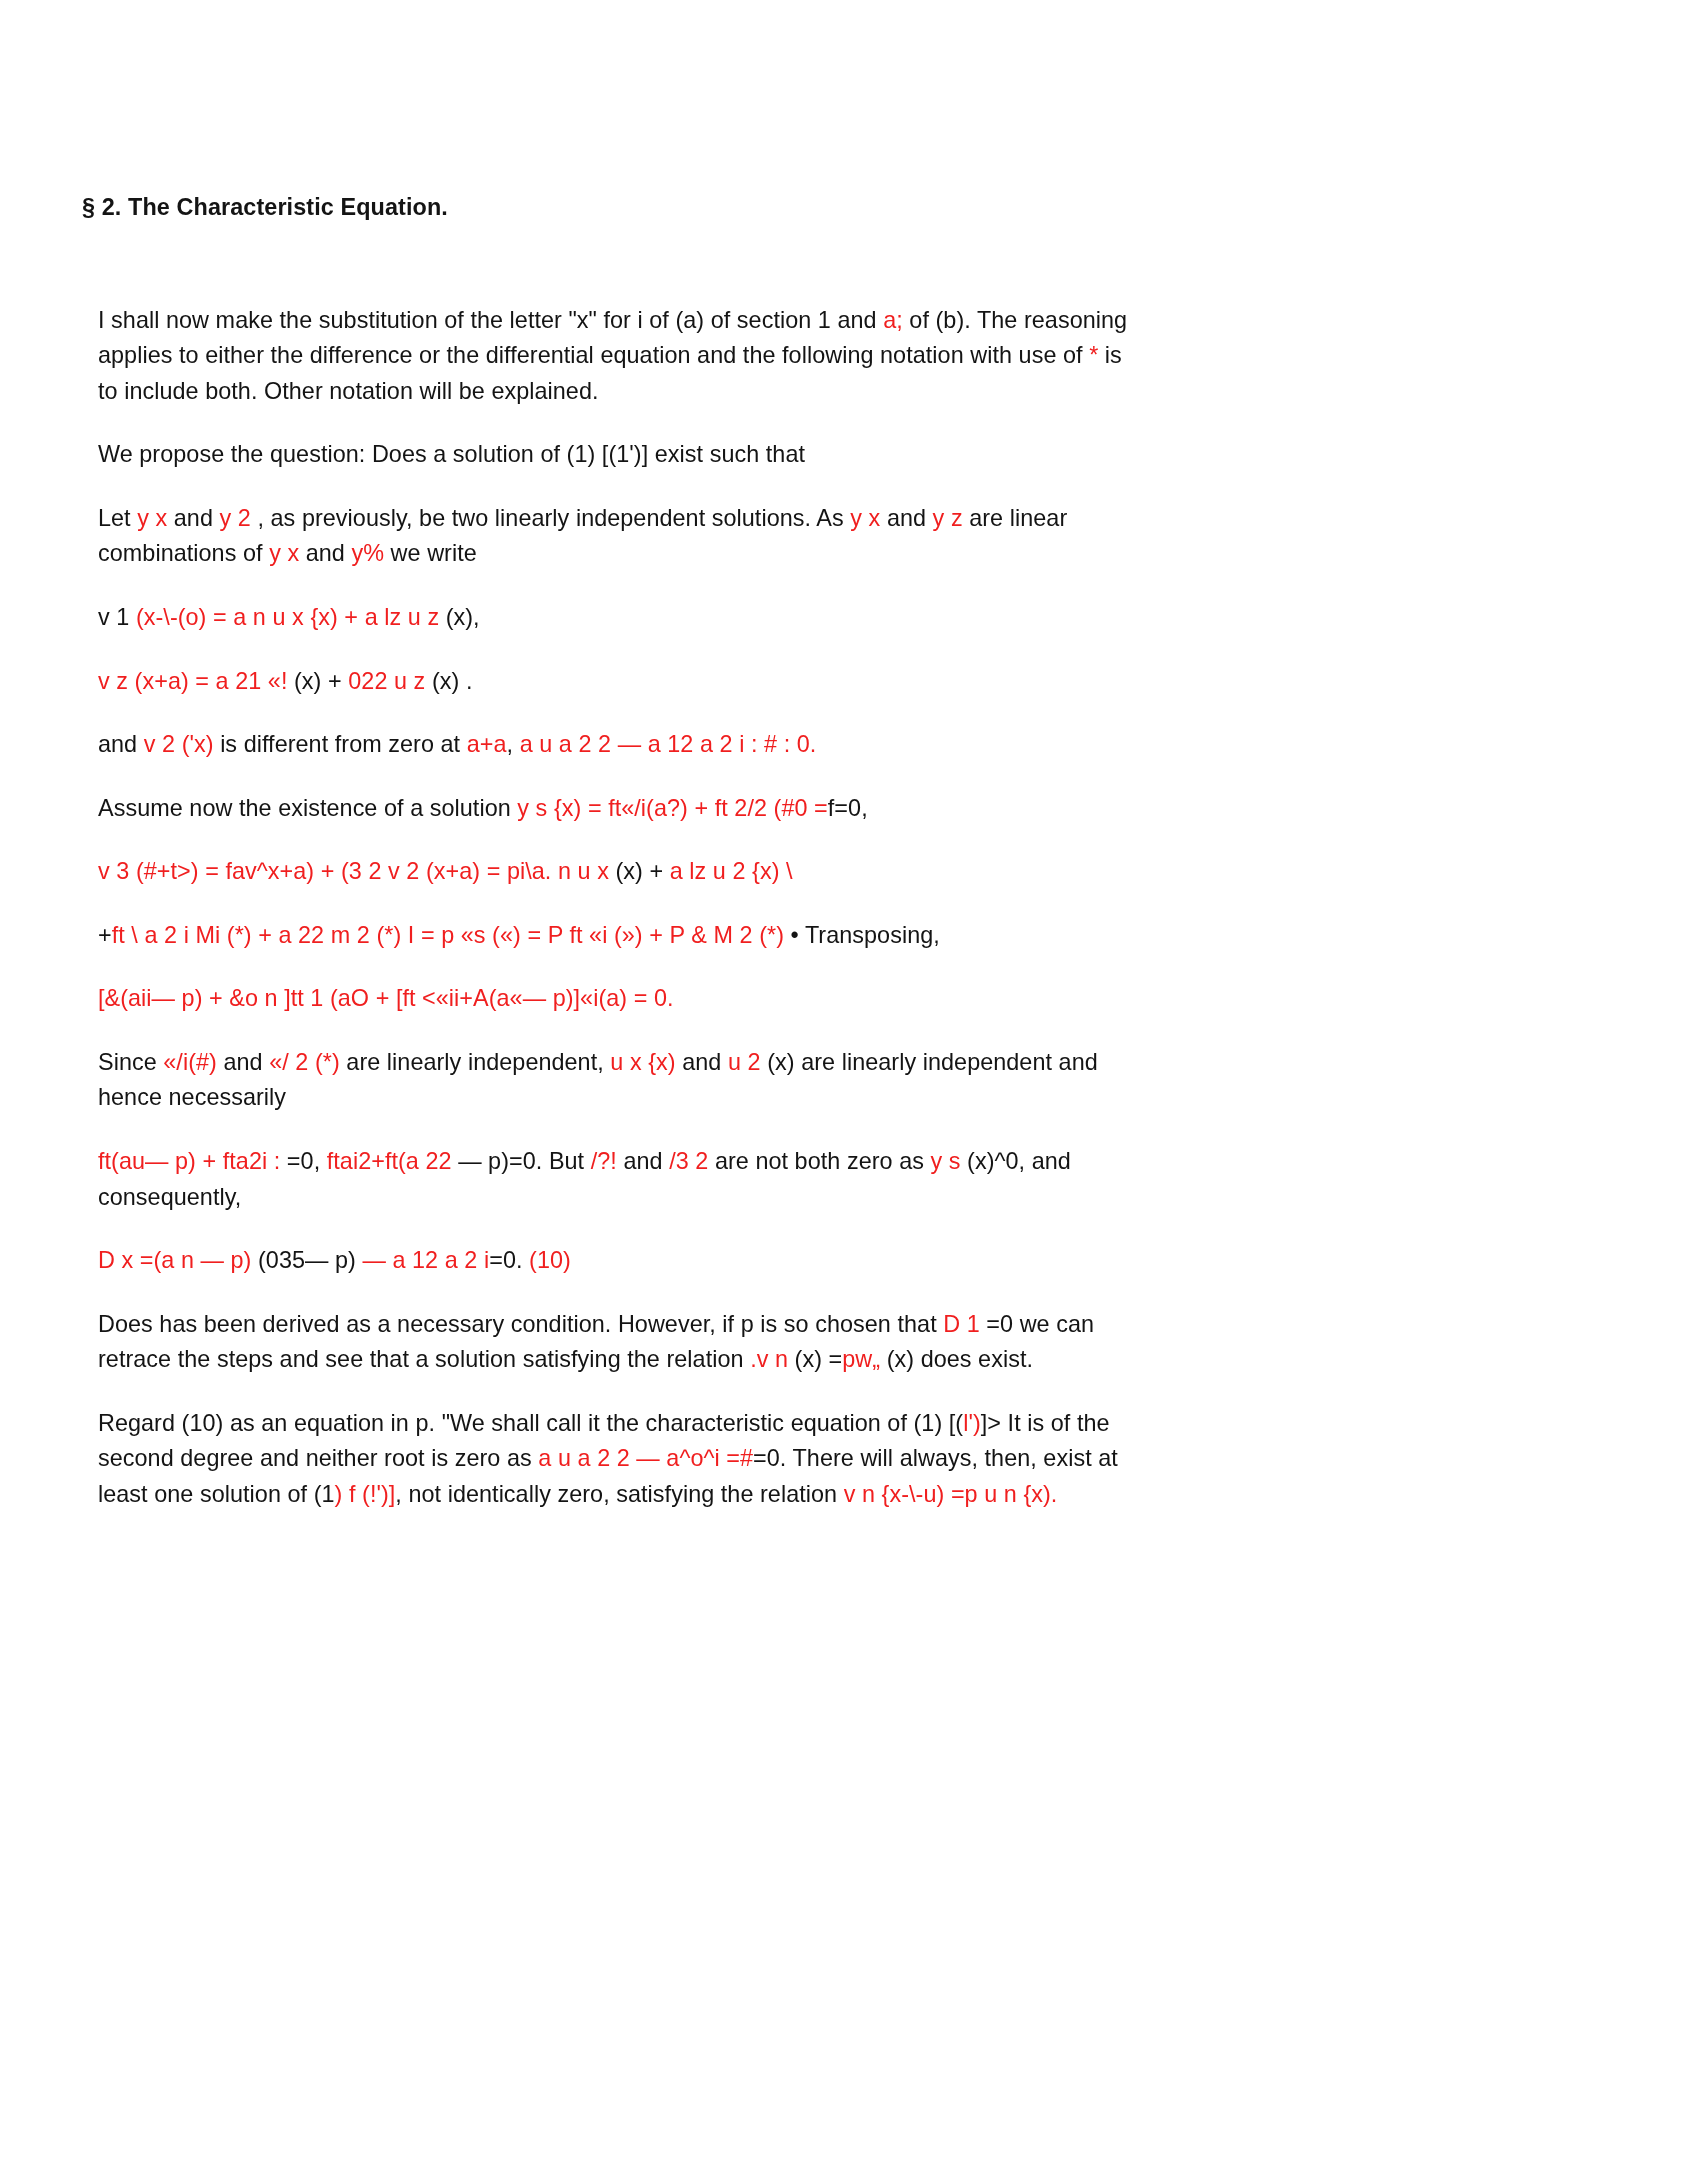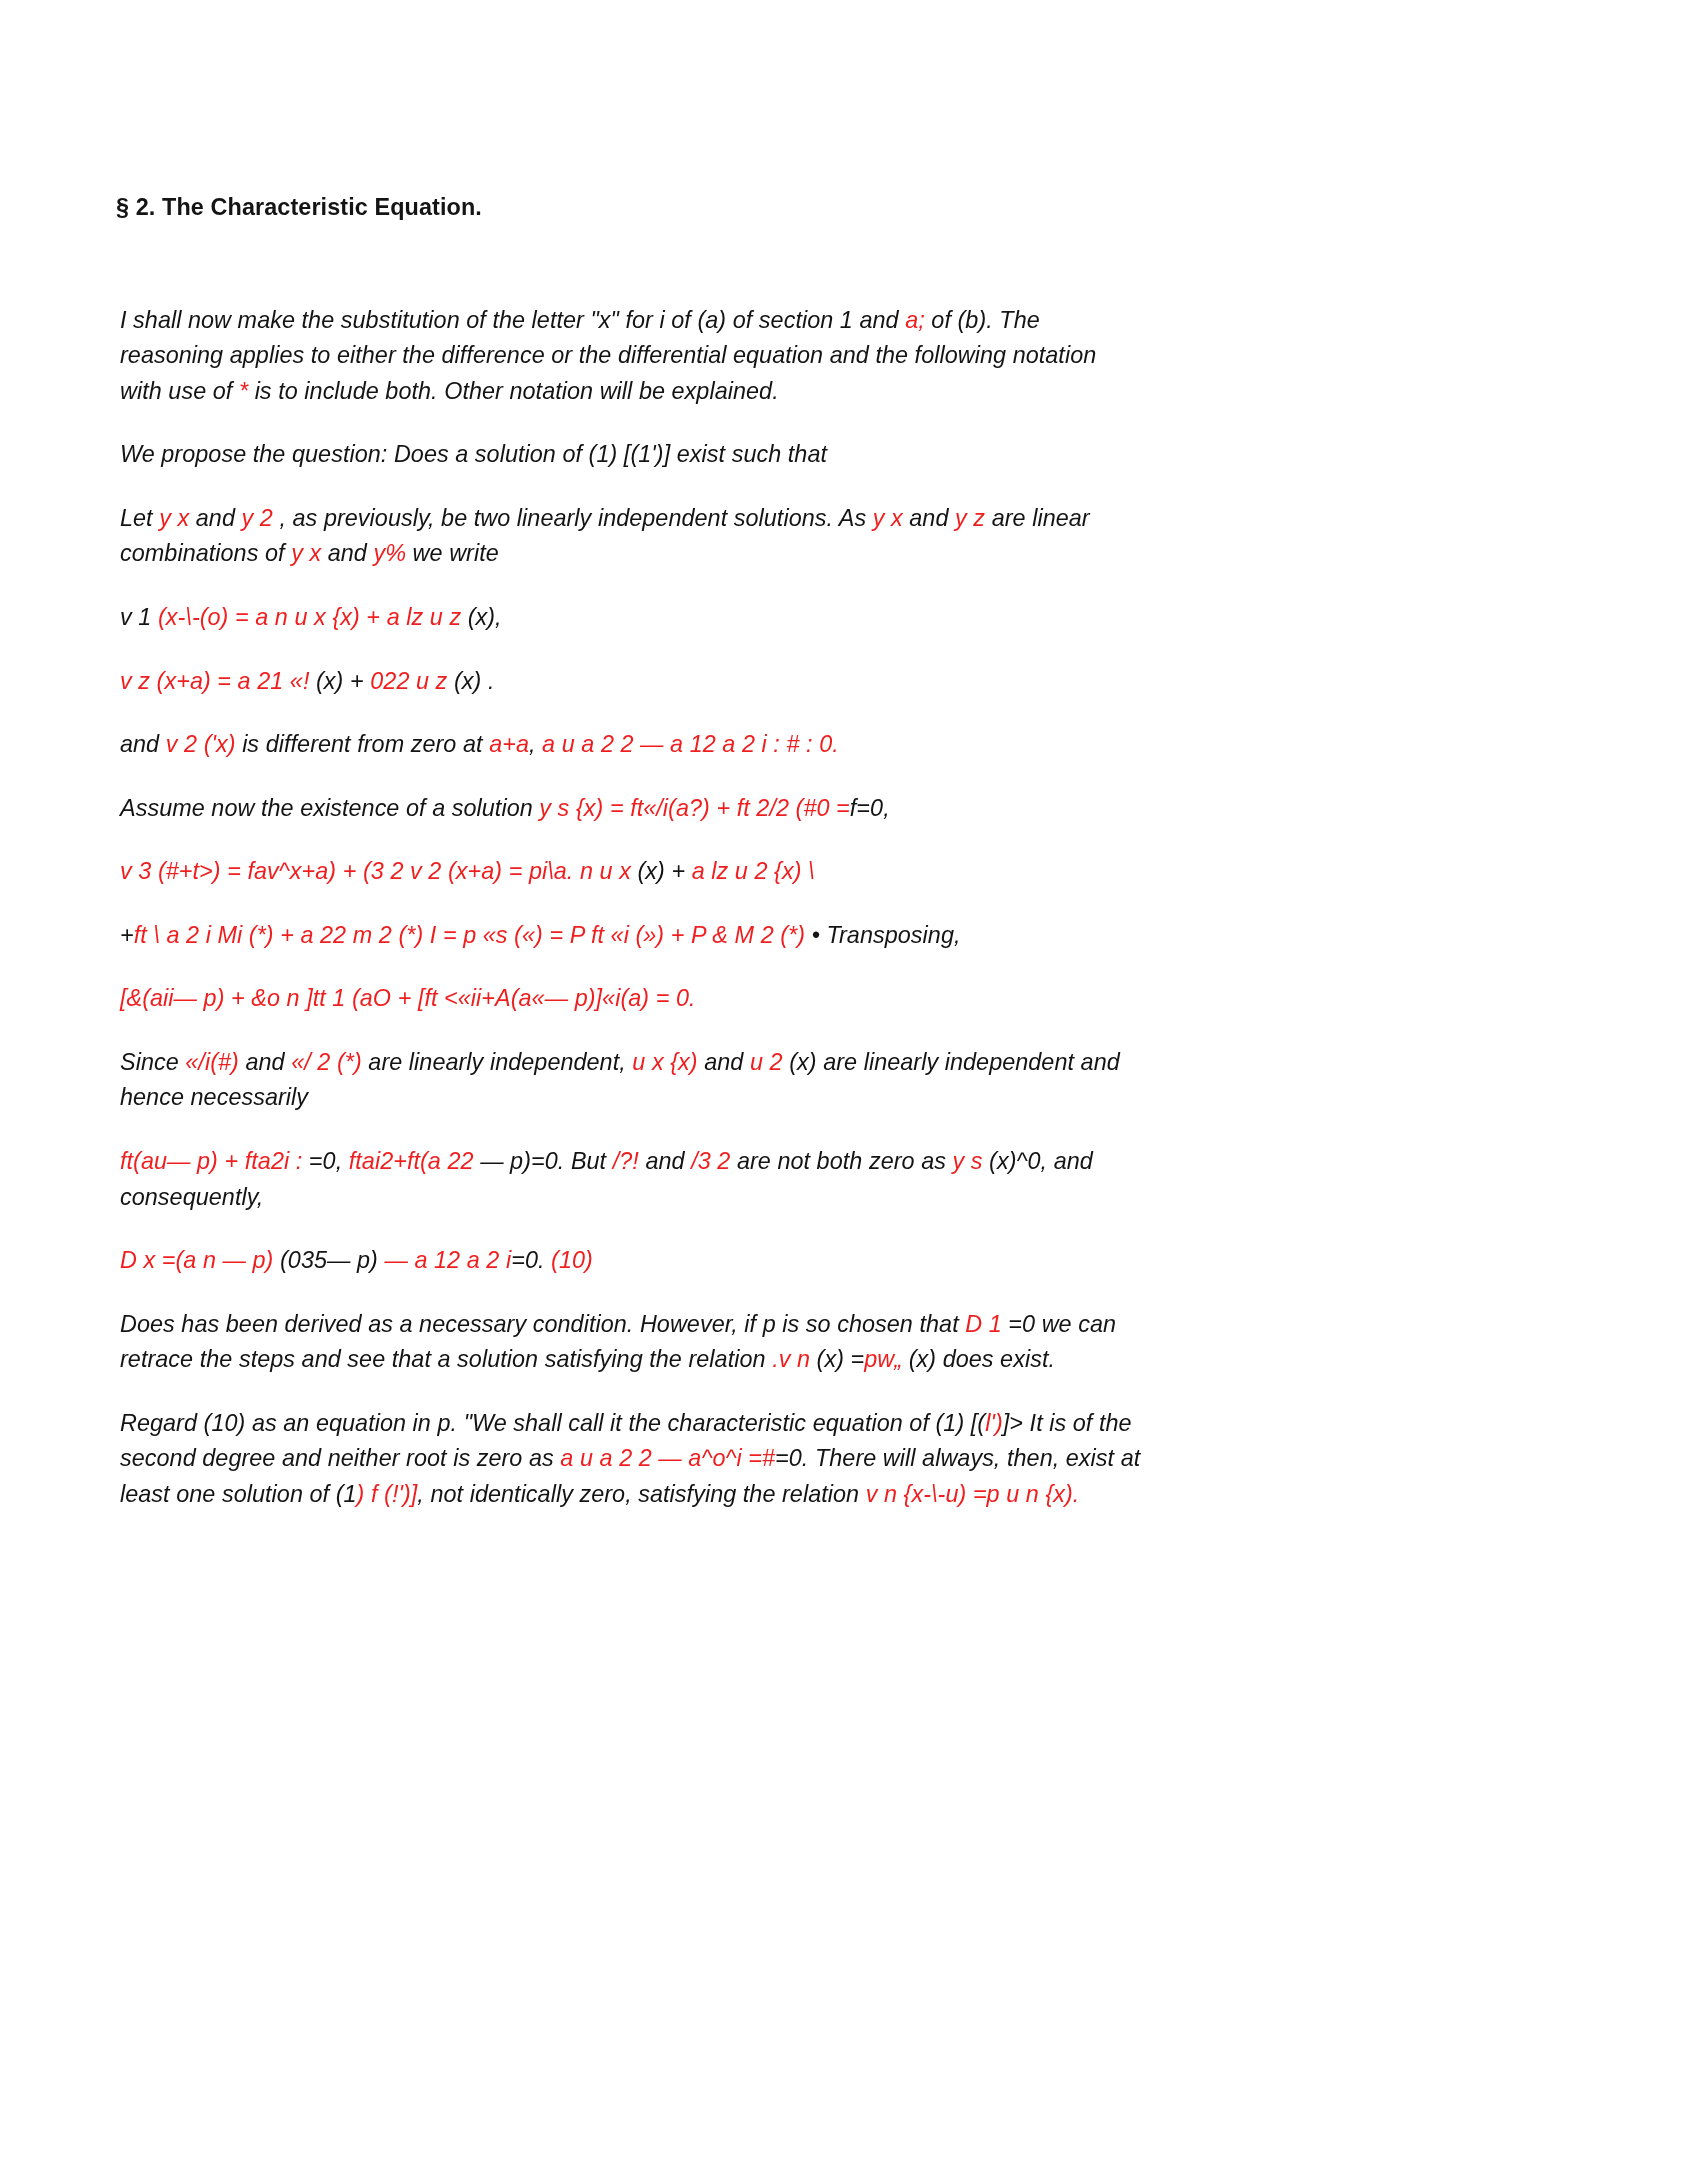--- a/index.html
+++ b/index.html
@@ -13,41 +13,40 @@
     font-family: "Liberation Sans", sans-serif;
     color: #141414;
     -webkit-font-smoothing: antialiased;
   }
   .page {
     position: relative;
     width: 1348px;
     height: 2178px;
     background: #ffffff;
     box-sizing: border-box;
-    padding: 192px 205px 0 116px;
+    padding: 192px 205px 0 82px;
   }
   .doc-title {
     font-size: 23.4px;
     line-height: 1.35;
     color: #141414;
     margin: 0 0 0 0;
     letter-spacing: 0.1px;
   }
   .spacer-after-title {
     height: 79px;
   }
   .para {
     font-size: 23.4px;
     line-height: 1.52;
     color: #141414;
-    margin: 0 0 28px 4px;
+    margin: 0 0 28px 16px;
     letter-spacing: 0.05px;
     text-align: left;
     max-width: 1287px;
-    font-style: italic;
   }
   .para:last-child {
     margin-bottom: 0;
   }
   .r {
     color: #f01f1f;
   }
   .k {
     color: #141414;
   }

